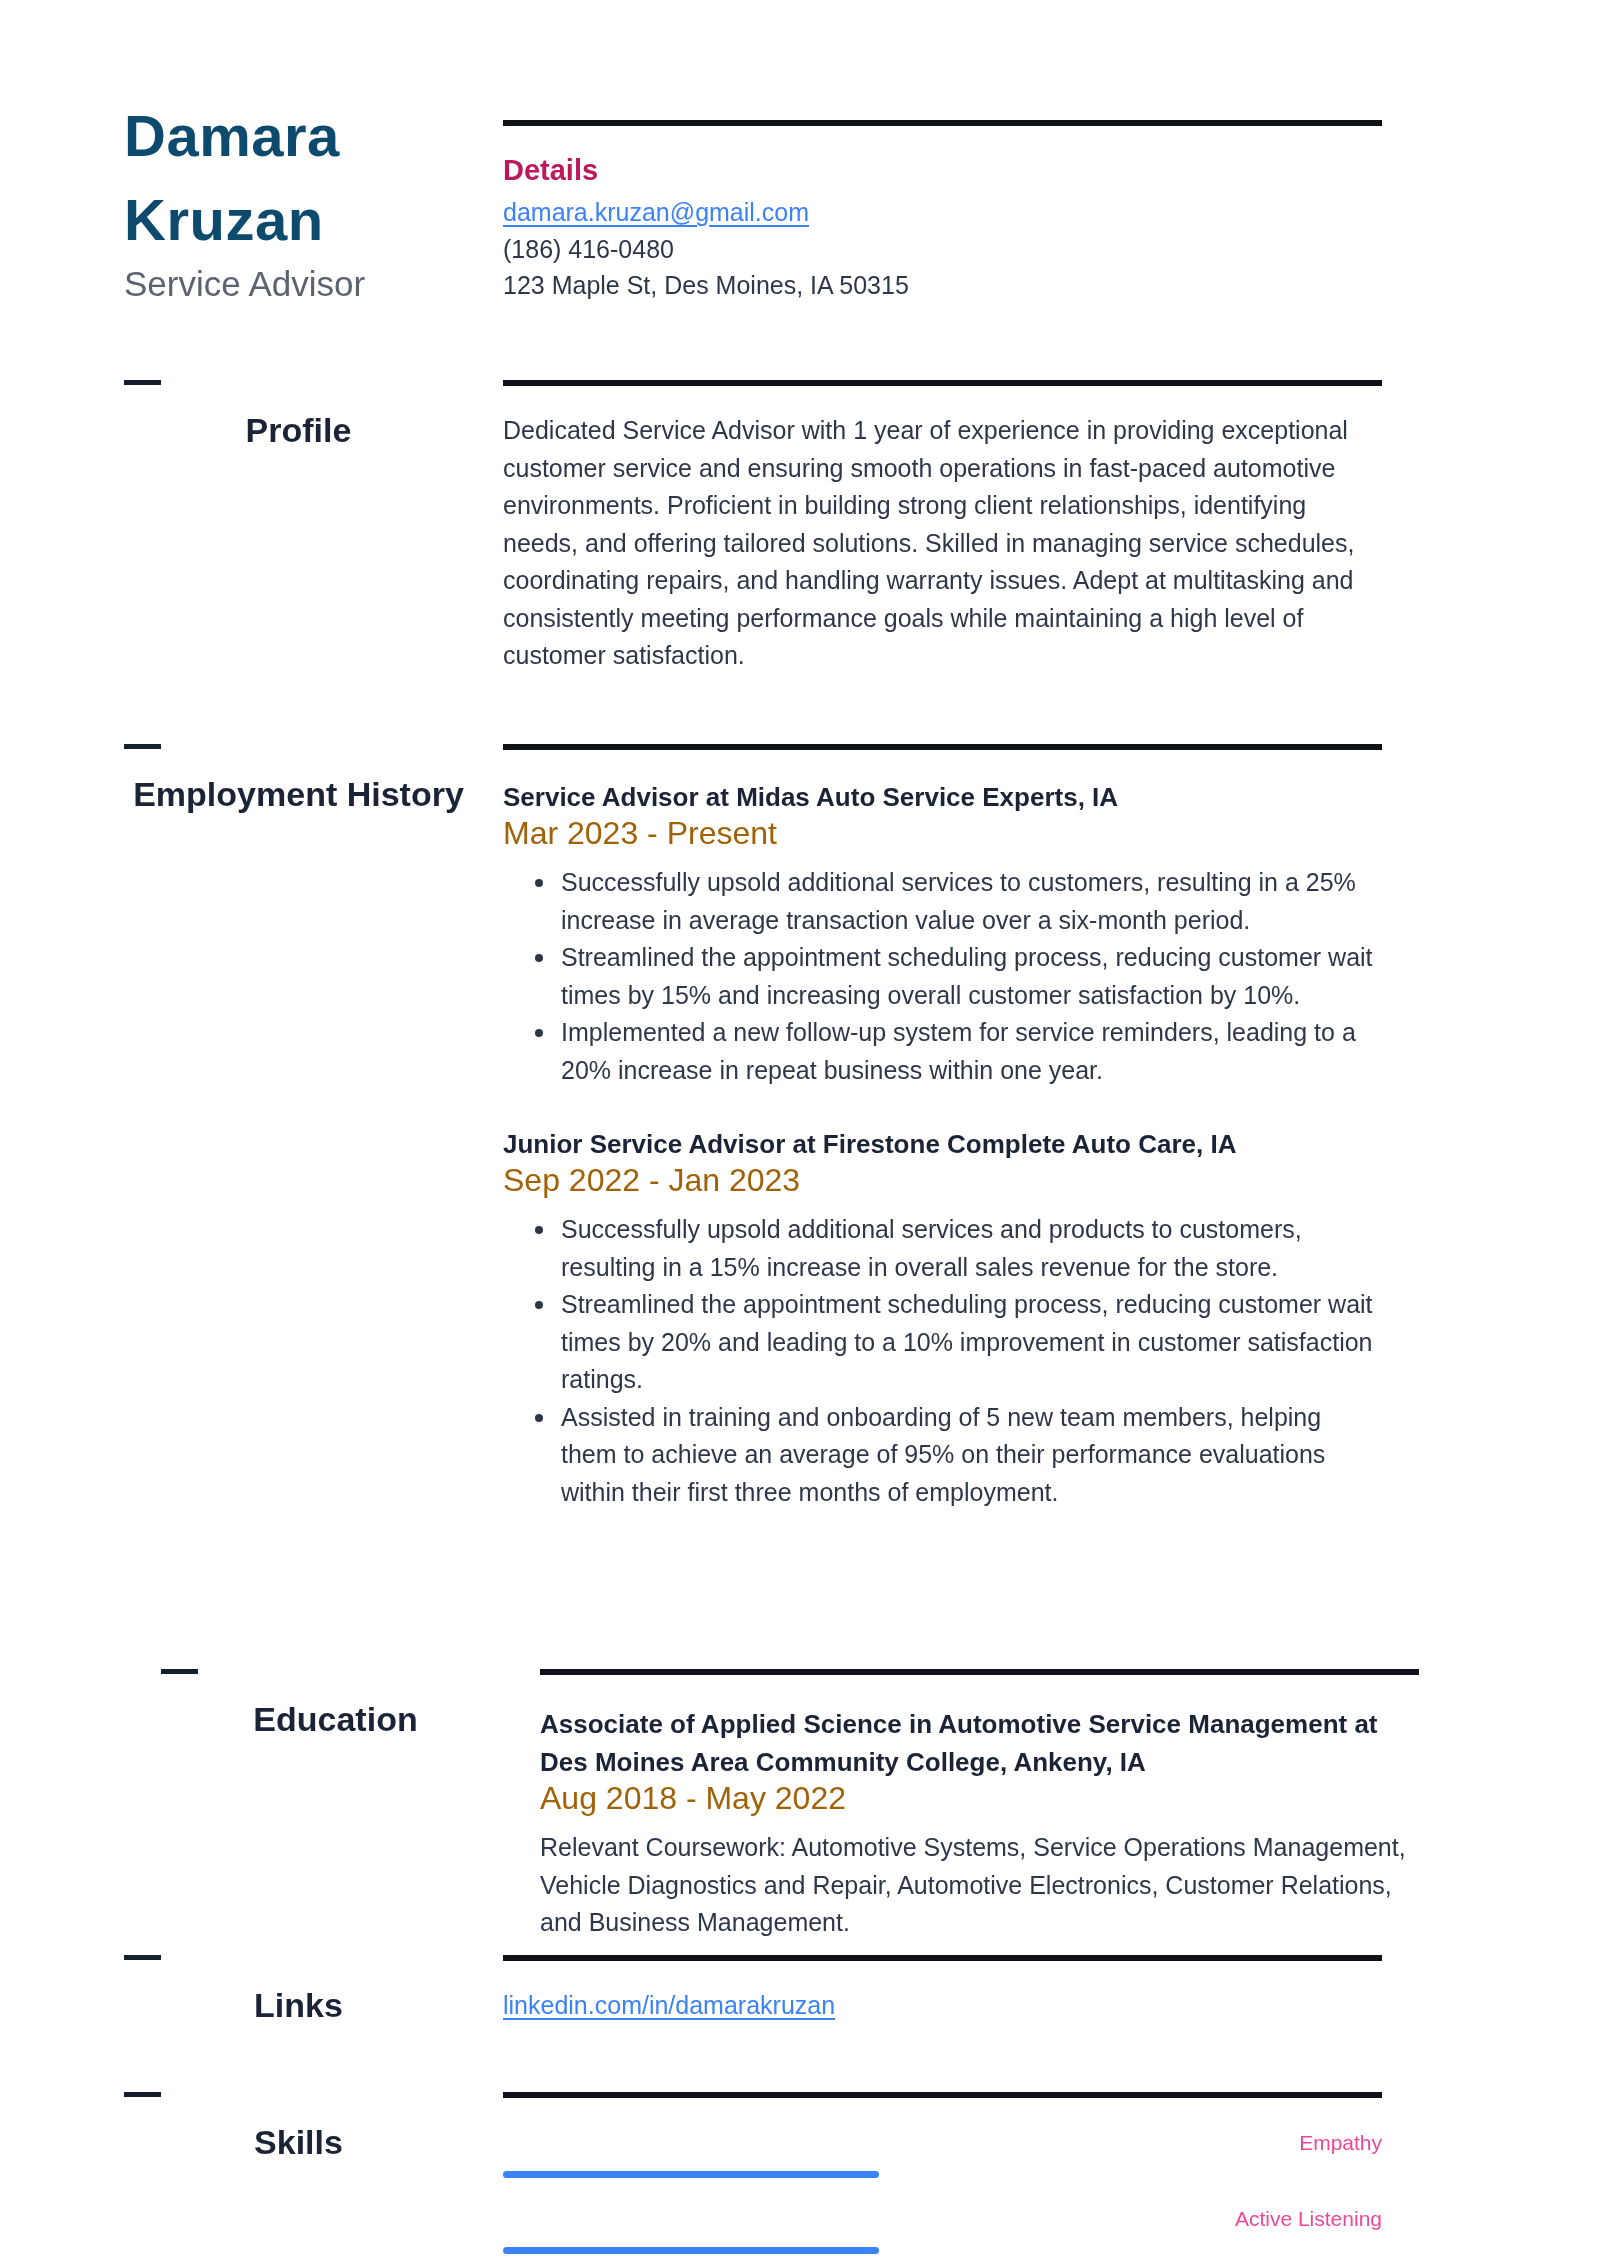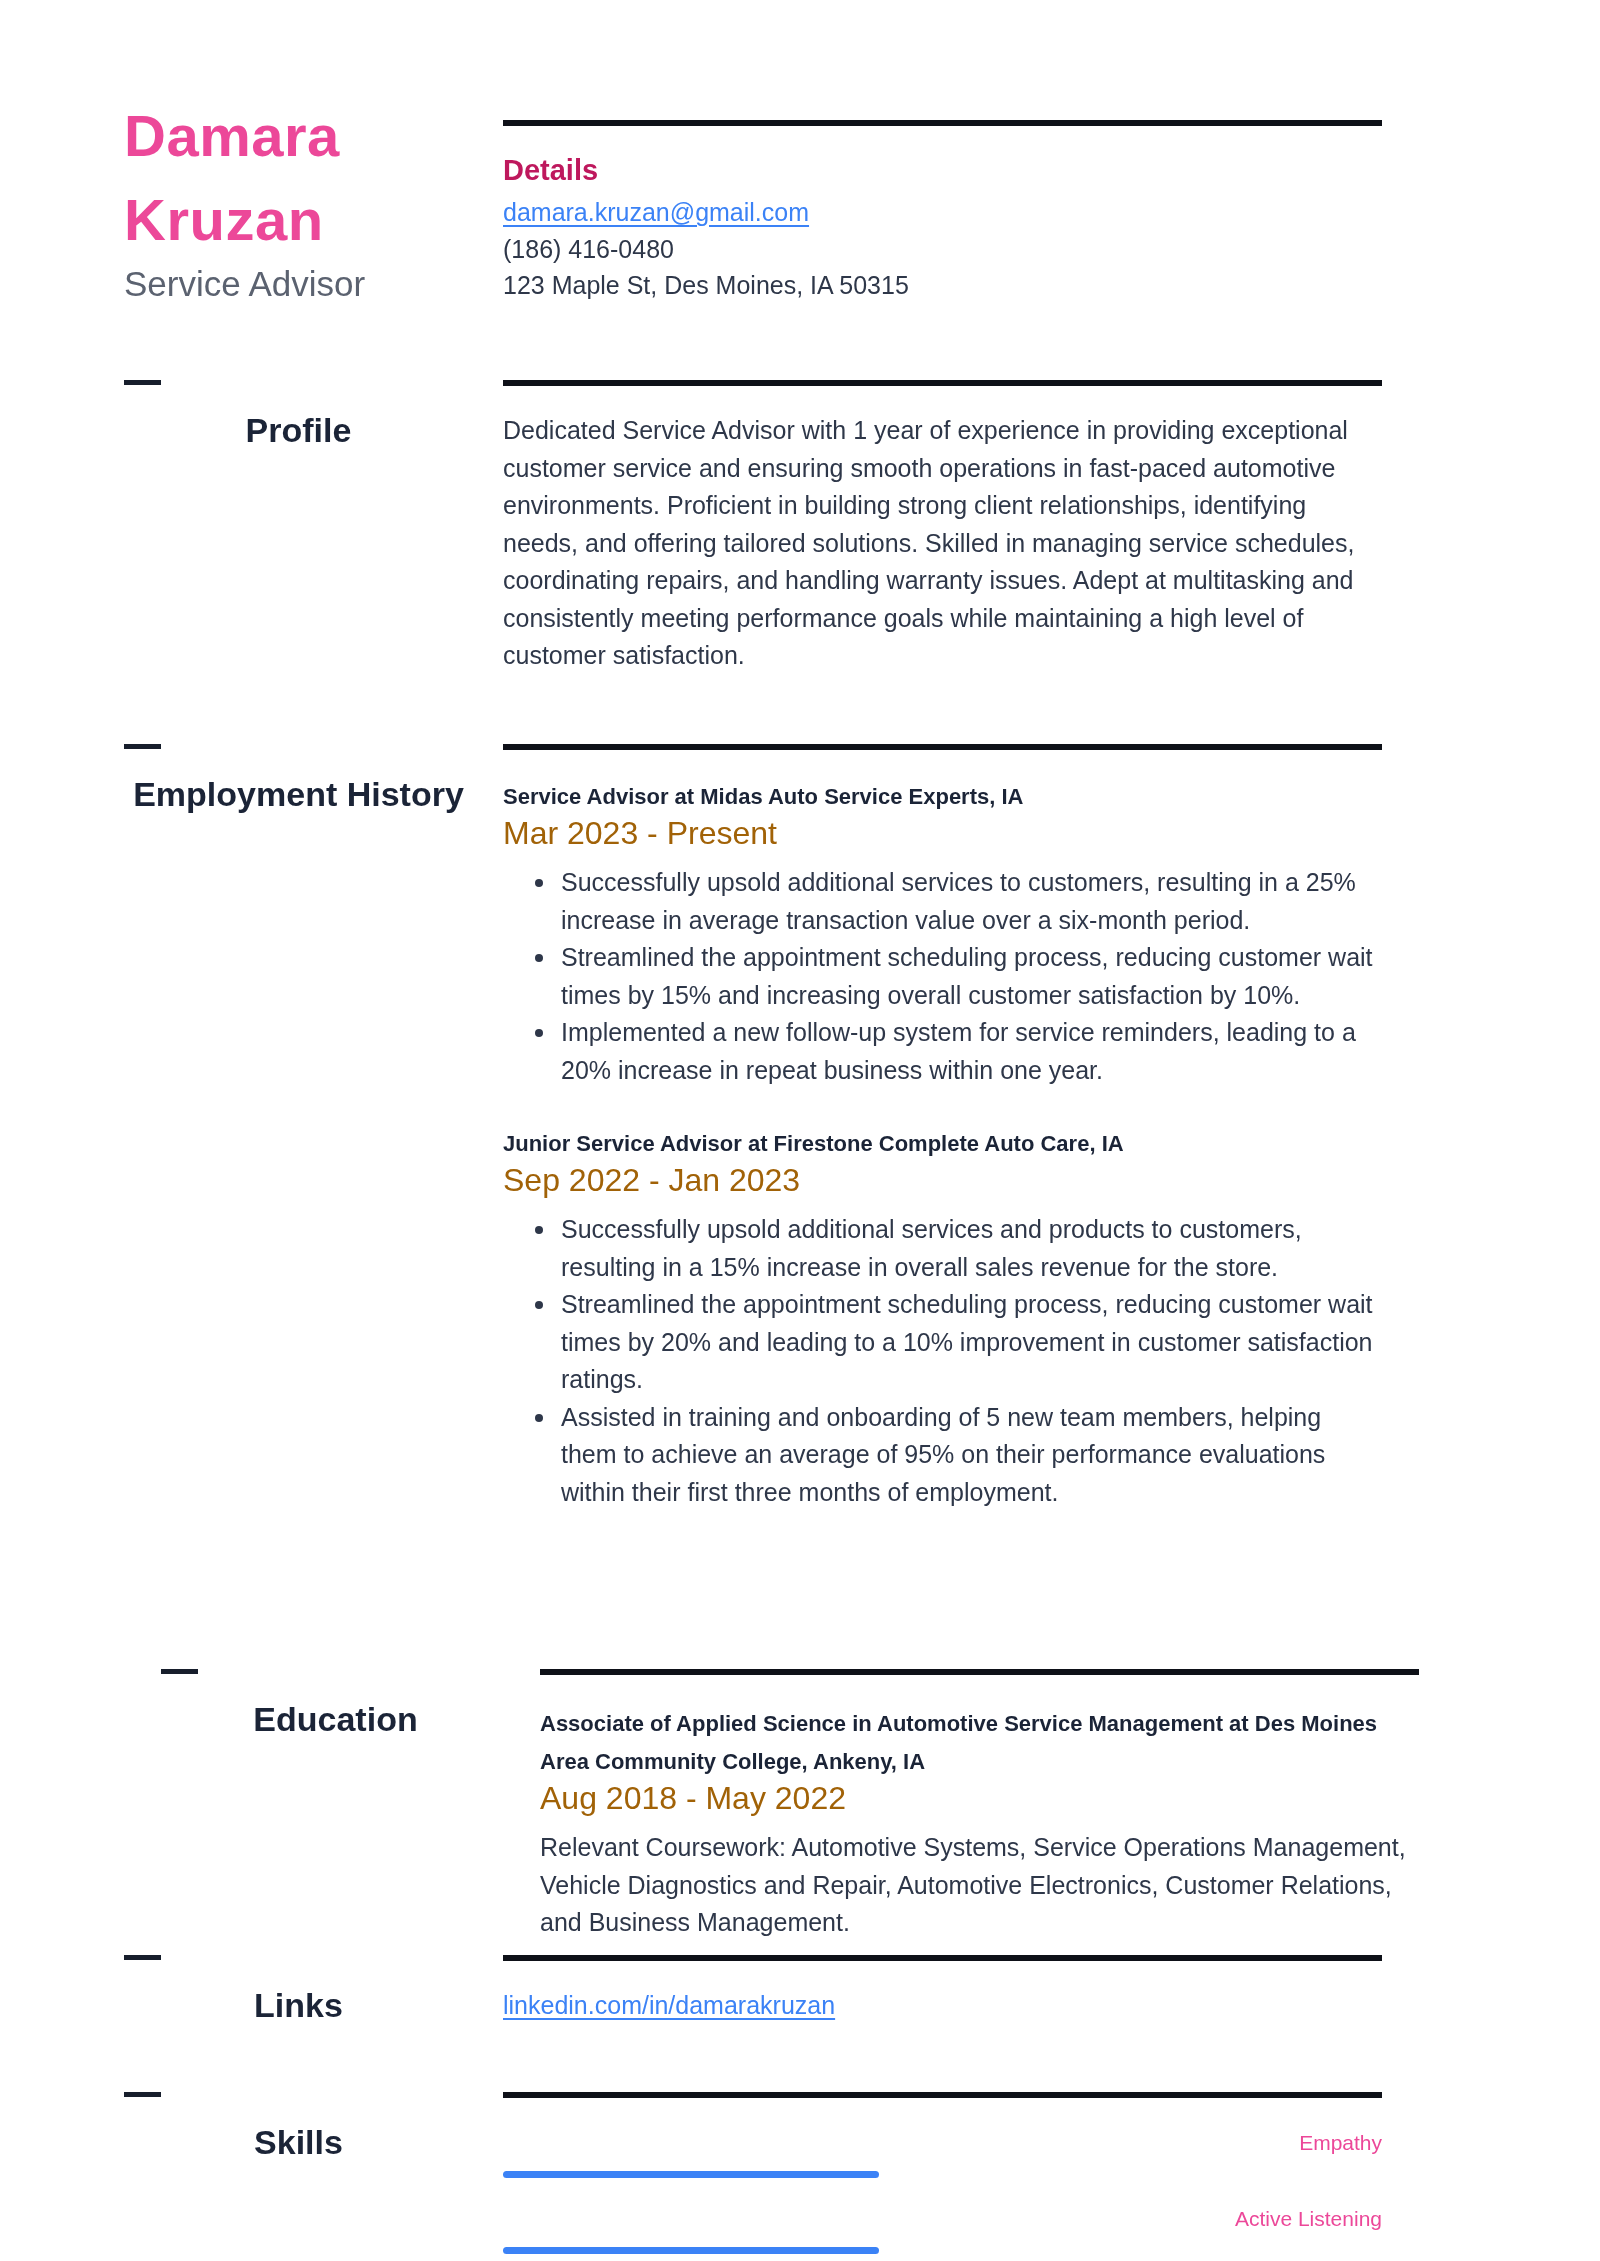--- a/index.html
+++ b/index.html
@@ -40,21 +40,21 @@
     font-weight:700;
     color:#1b2437;
     text-align:center;
   }
   .name {
     margin-top:94px;
     width:390px;
     font-size:58px;
     line-height:84px;
     font-weight:700;
-    color:#ec4899;
+    color:#0c4a6e;
     letter-spacing:0.5px;
   }
   .person-title {
     font-size:35px;
     line-height:44px;
     color:#5b6270;
   }
   
   .rule { height:6px; background:#0e1118; width:879px; }
   .content-heading {
@@ -68,21 +68,21 @@
   .contact-line { font-size:25px; line-height:36.5px; color:#2e3749; }
   a.link { color:#3b82f6; text-decoration:underline; text-underline-offset:4px; text-decoration-thickness:1.5px; }
   .body-text {
     margin:26px 0 0 0;
     font-size:25px;
     line-height:37.5px;
     color:#2e3749;
   }
   .job-title {
     margin:28px 0 0 0;
-    font-size:22px;
+    font-size:26px;
     line-height:38px;
     font-weight:700;
     color:#1b2437;
   }
   .job + .job .job-title { margin-top:36px; }
   .job-dates {
     margin-top:2px;
     font-size:32px;
     line-height:30px;
     color:#a16207;

